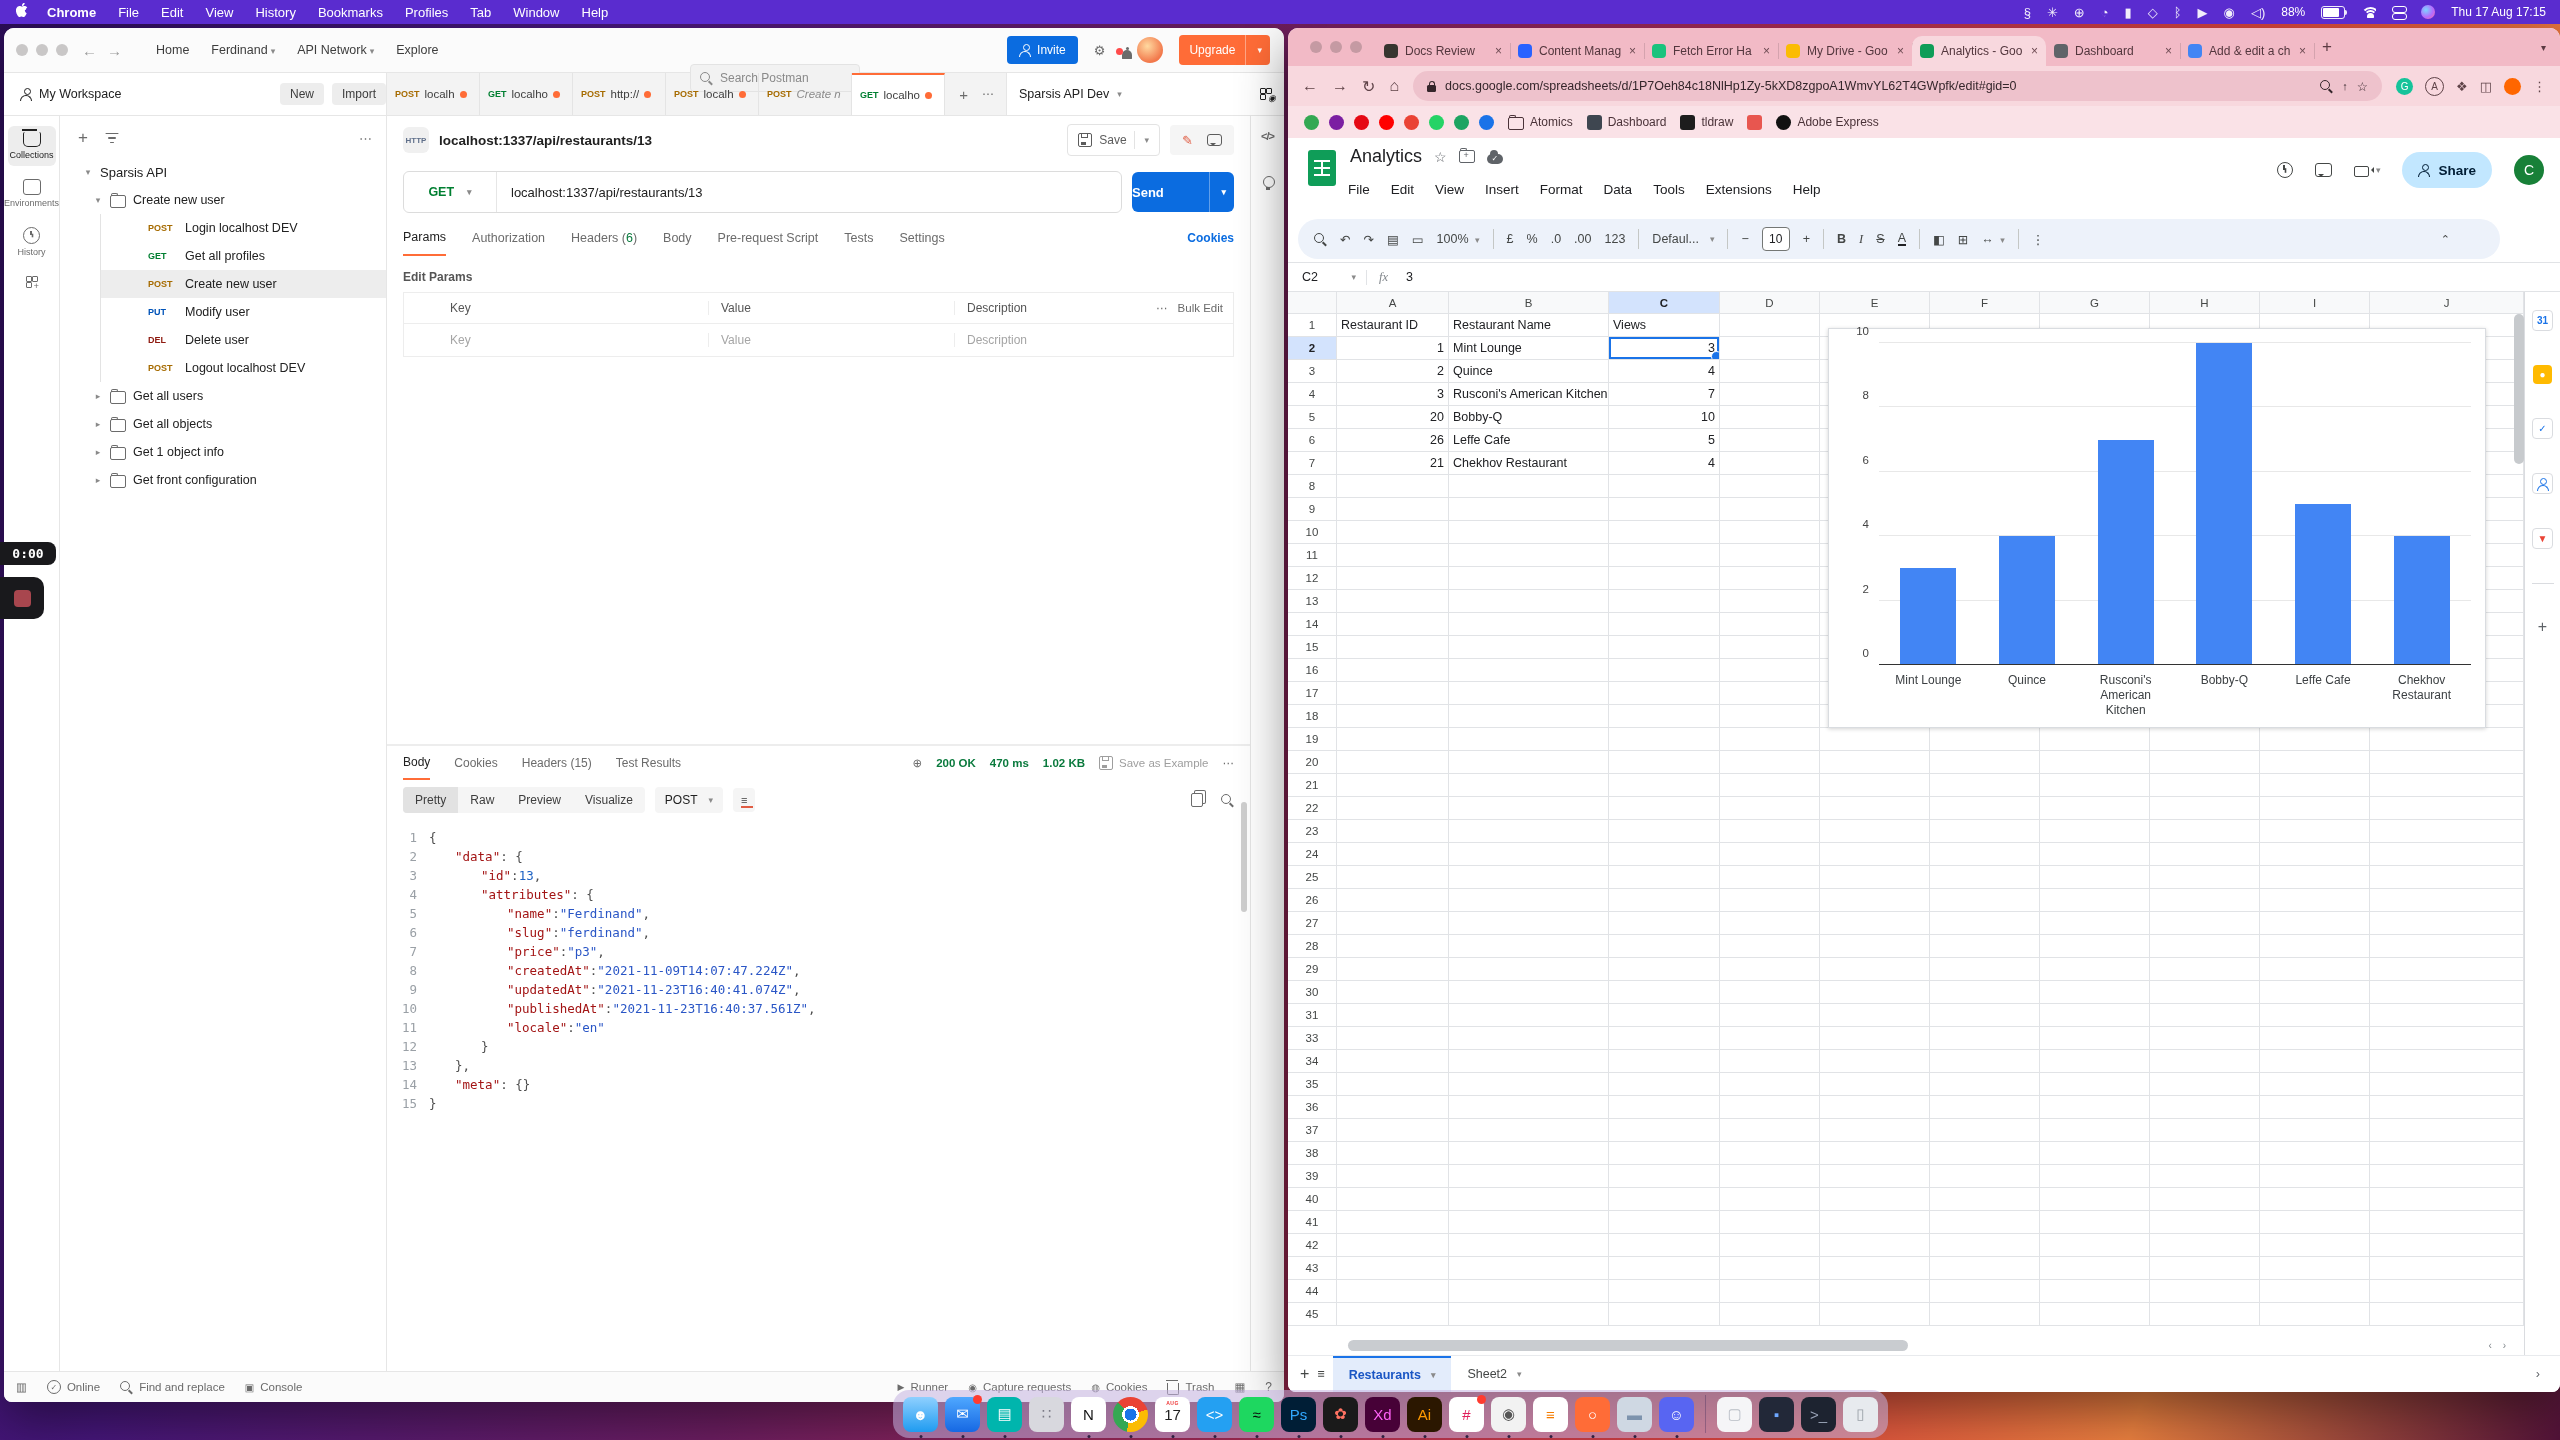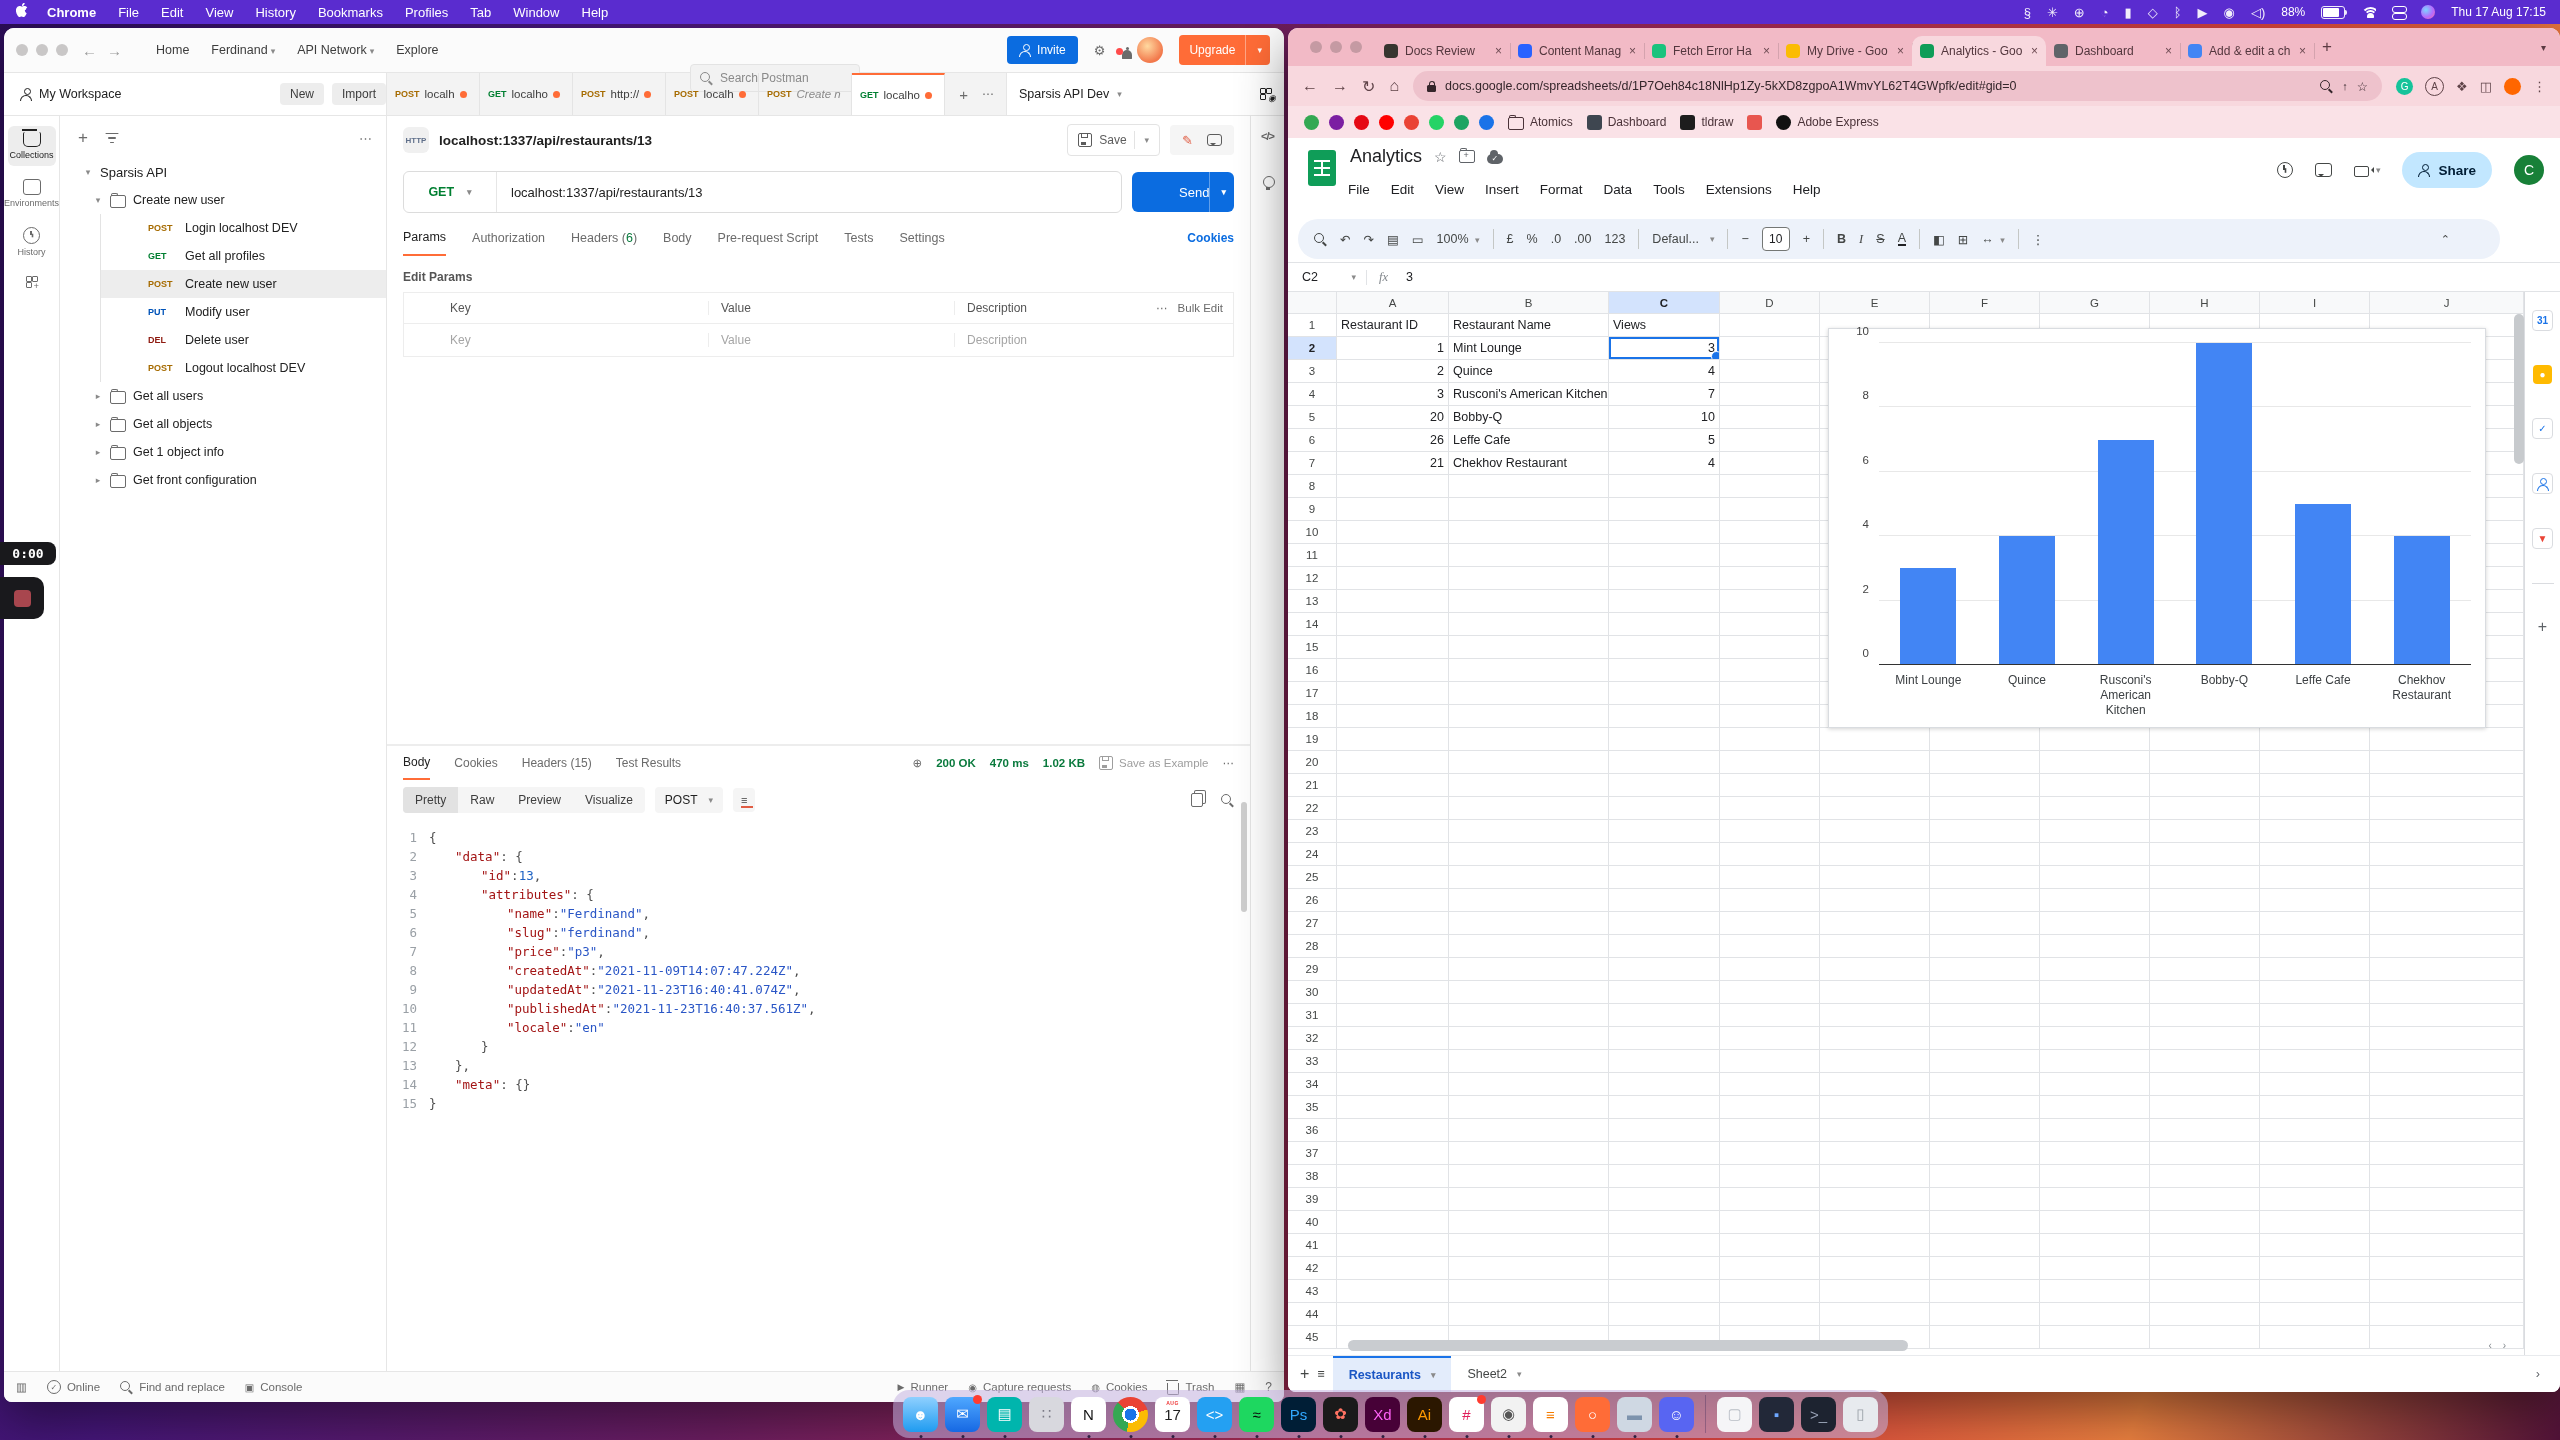--- a/index.html
+++ b/index.html
@@ -135,21 +135,21 @@
   .req-title-right{margin-left:auto;display:flex;align-items:center;gap:10px;color:#5c5c5c}
   .btn-save{display:flex;align-items:center;gap:7px;background:#fff;border:1px solid #e3e3e3;border-radius:4px;height:30px;padding:0 10px;font-size:12px}
   .btn-save s{width:1px;height:18px;background:#e3e3e3}
   .edit-group{display:flex;align-items:center;gap:14px;background:#f5f5f5;border-radius:4px;height:30px;padding:0 12px}
   .edit-group .pencil{color:#e05d44;font-size:13px}
   .req-url{height:56px;display:flex;align-items:center;padding:0 16px;gap:10px;flex:0 0 56px}
   .url-box{flex:1;height:40px;border:1px solid #dcdcdc;border-radius:6px;display:flex;align-items:center;overflow:hidden}
   .url-method{width:92px;display:flex;align-items:center;justify-content:center;gap:10px;color:#007f31;font-weight:bold;font-size:12.5px;border-right:1px solid #e6e6e6;height:100%}
   .url-text{padding:0 14px;font-size:13px;color:#212121}
   .btn-send{width:102px;height:40px;background:#0b6ce0;border-radius:6px;color:#fff;display:flex;align-items:center;font-size:13px;font-weight:600}
-  .btn-send b{flex:1;text-align:right;font-weight:400}
+  .btn-send b{flex:1;text-align:left;font-weight:700}
   .btn-send s{width:1px;height:40px;background:rgba(255,255,255,.35)}
   .btn-send .caret{color:#fff;padding:0 8px}
   .req-tabs{height:36px;display:flex;align-items:center;gap:26px;padding:0 16px;font-size:12.5px;color:#6b6b6b;flex:0 0 36px}
   .req-tabs .t{height:36px;display:flex;align-items:center;box-sizing:border-box}
   .req-tabs .t.active{color:#212121;border-bottom:2px solid #ff6c37}
   .req-tabs .green{color:#0a7a3d}
   .req-tabs .cookies{margin-left:auto;color:#0b6ce0;font-weight:600;font-size:12px}
   .qp-label{padding:14px 16px 8px;font-size:12px;color:#555;font-weight:600}
   .qp-table{margin:0 16px;border:1px solid #ededed;font-size:12px}
   .qp-row{display:flex;height:30px;align-items:center}
@@ -1368,33 +1368,20 @@
             <div class="g-cell" style="width: 111px;"></div>
             <div class="g-cell" style="width: 100px;"></div>
             <div class="g-cell" style="width: 110px;"></div>
             <div class="g-cell" style="width: 110px;"></div>
             <div class="g-cell" style="width: 110px;"></div>
             <div class="g-cell" style="width: 110px;"></div>
             <div class="g-cell" style="width: 110px;"></div>
             <div class="g-cell" style="width: 154px;"></div>
           </div>
           <div class="g-row">
-            <div class="g-rowh">32</div>
-            <div class="g-cell" style="width: 112px;"></div>
-            <div class="g-cell" style="width: 160px;"></div>
-            <div class="g-cell" style="width: 111px;"></div>
-            <div class="g-cell" style="width: 100px;"></div>
-            <div class="g-cell" style="width: 110px;"></div>
-            <div class="g-cell" style="width: 110px;"></div>
-            <div class="g-cell" style="width: 110px;"></div>
-            <div class="g-cell" style="width: 110px;"></div>
-            <div class="g-cell" style="width: 110px;"></div>
-            <div class="g-cell" style="width: 154px;"></div>
-          </div>
-          <div class="g-row">
             <div class="g-rowh">33</div>
             <div class="g-cell" style="width: 112px;"></div>
             <div class="g-cell" style="width: 160px;"></div>
             <div class="g-cell" style="width: 111px;"></div>
             <div class="g-cell" style="width: 100px;"></div>
             <div class="g-cell" style="width: 110px;"></div>
             <div class="g-cell" style="width: 110px;"></div>
             <div class="g-cell" style="width: 110px;"></div>
             <div class="g-cell" style="width: 110px;"></div>
             <div class="g-cell" style="width: 110px;"></div>

